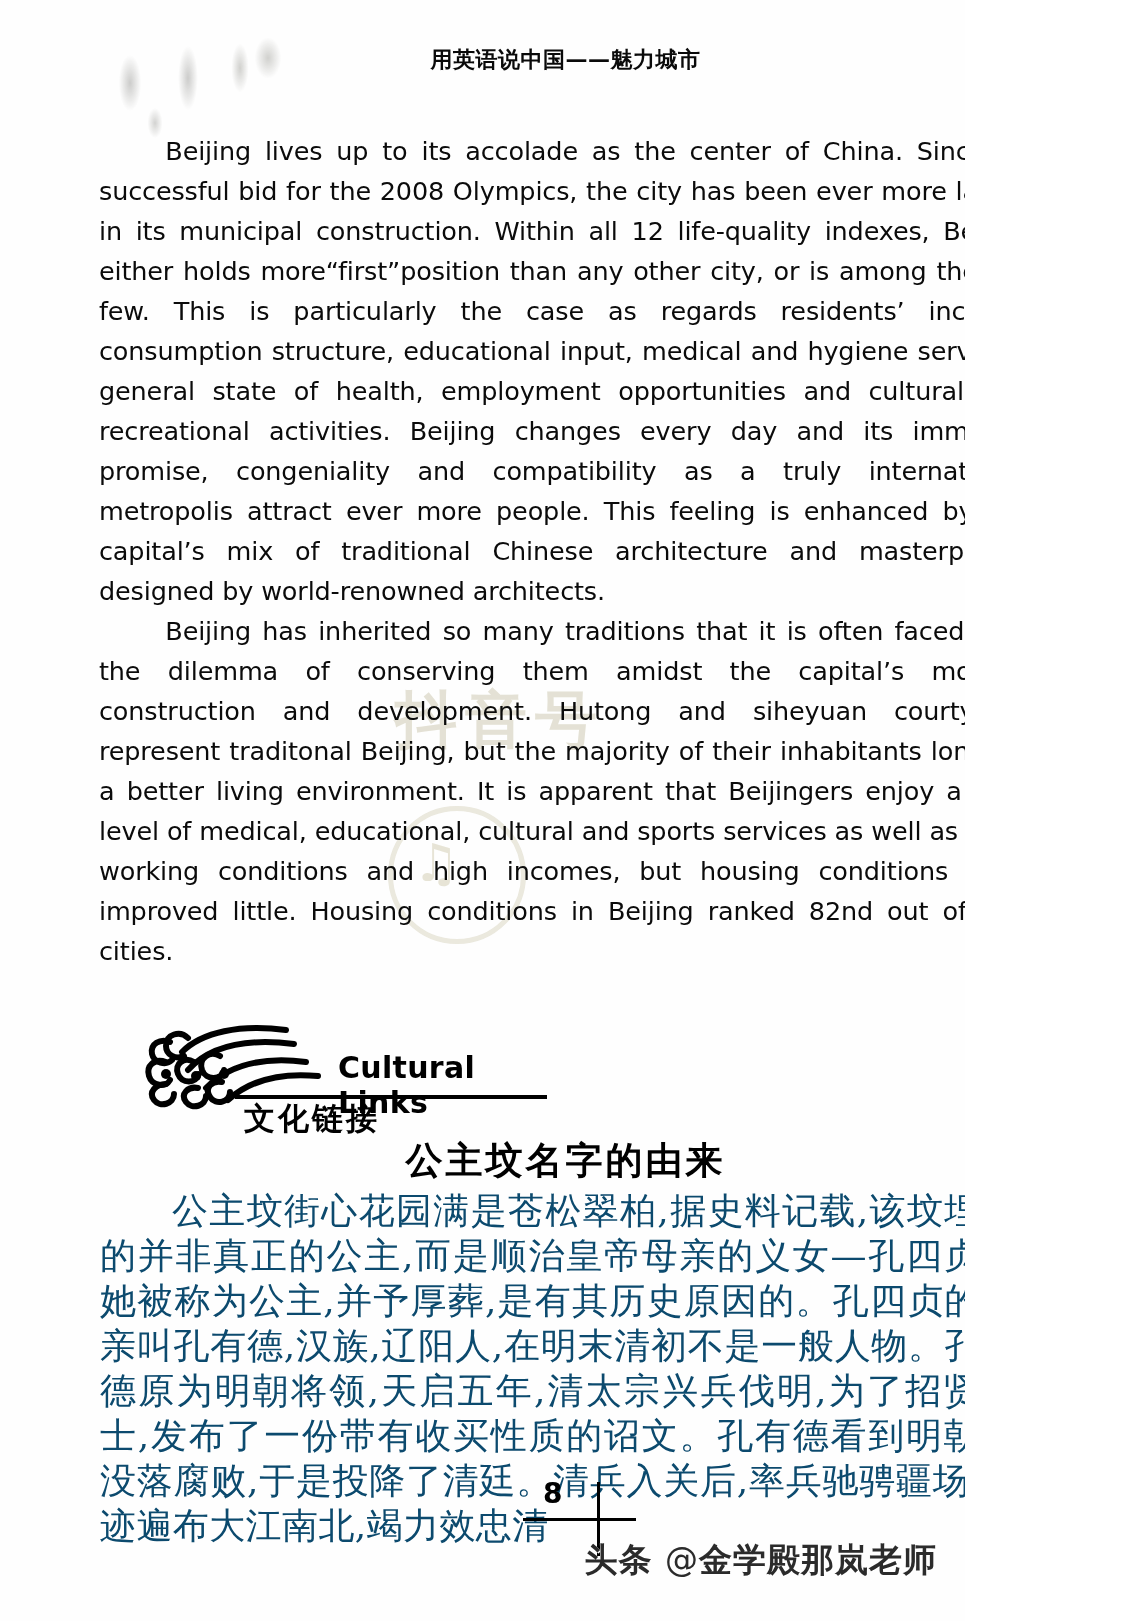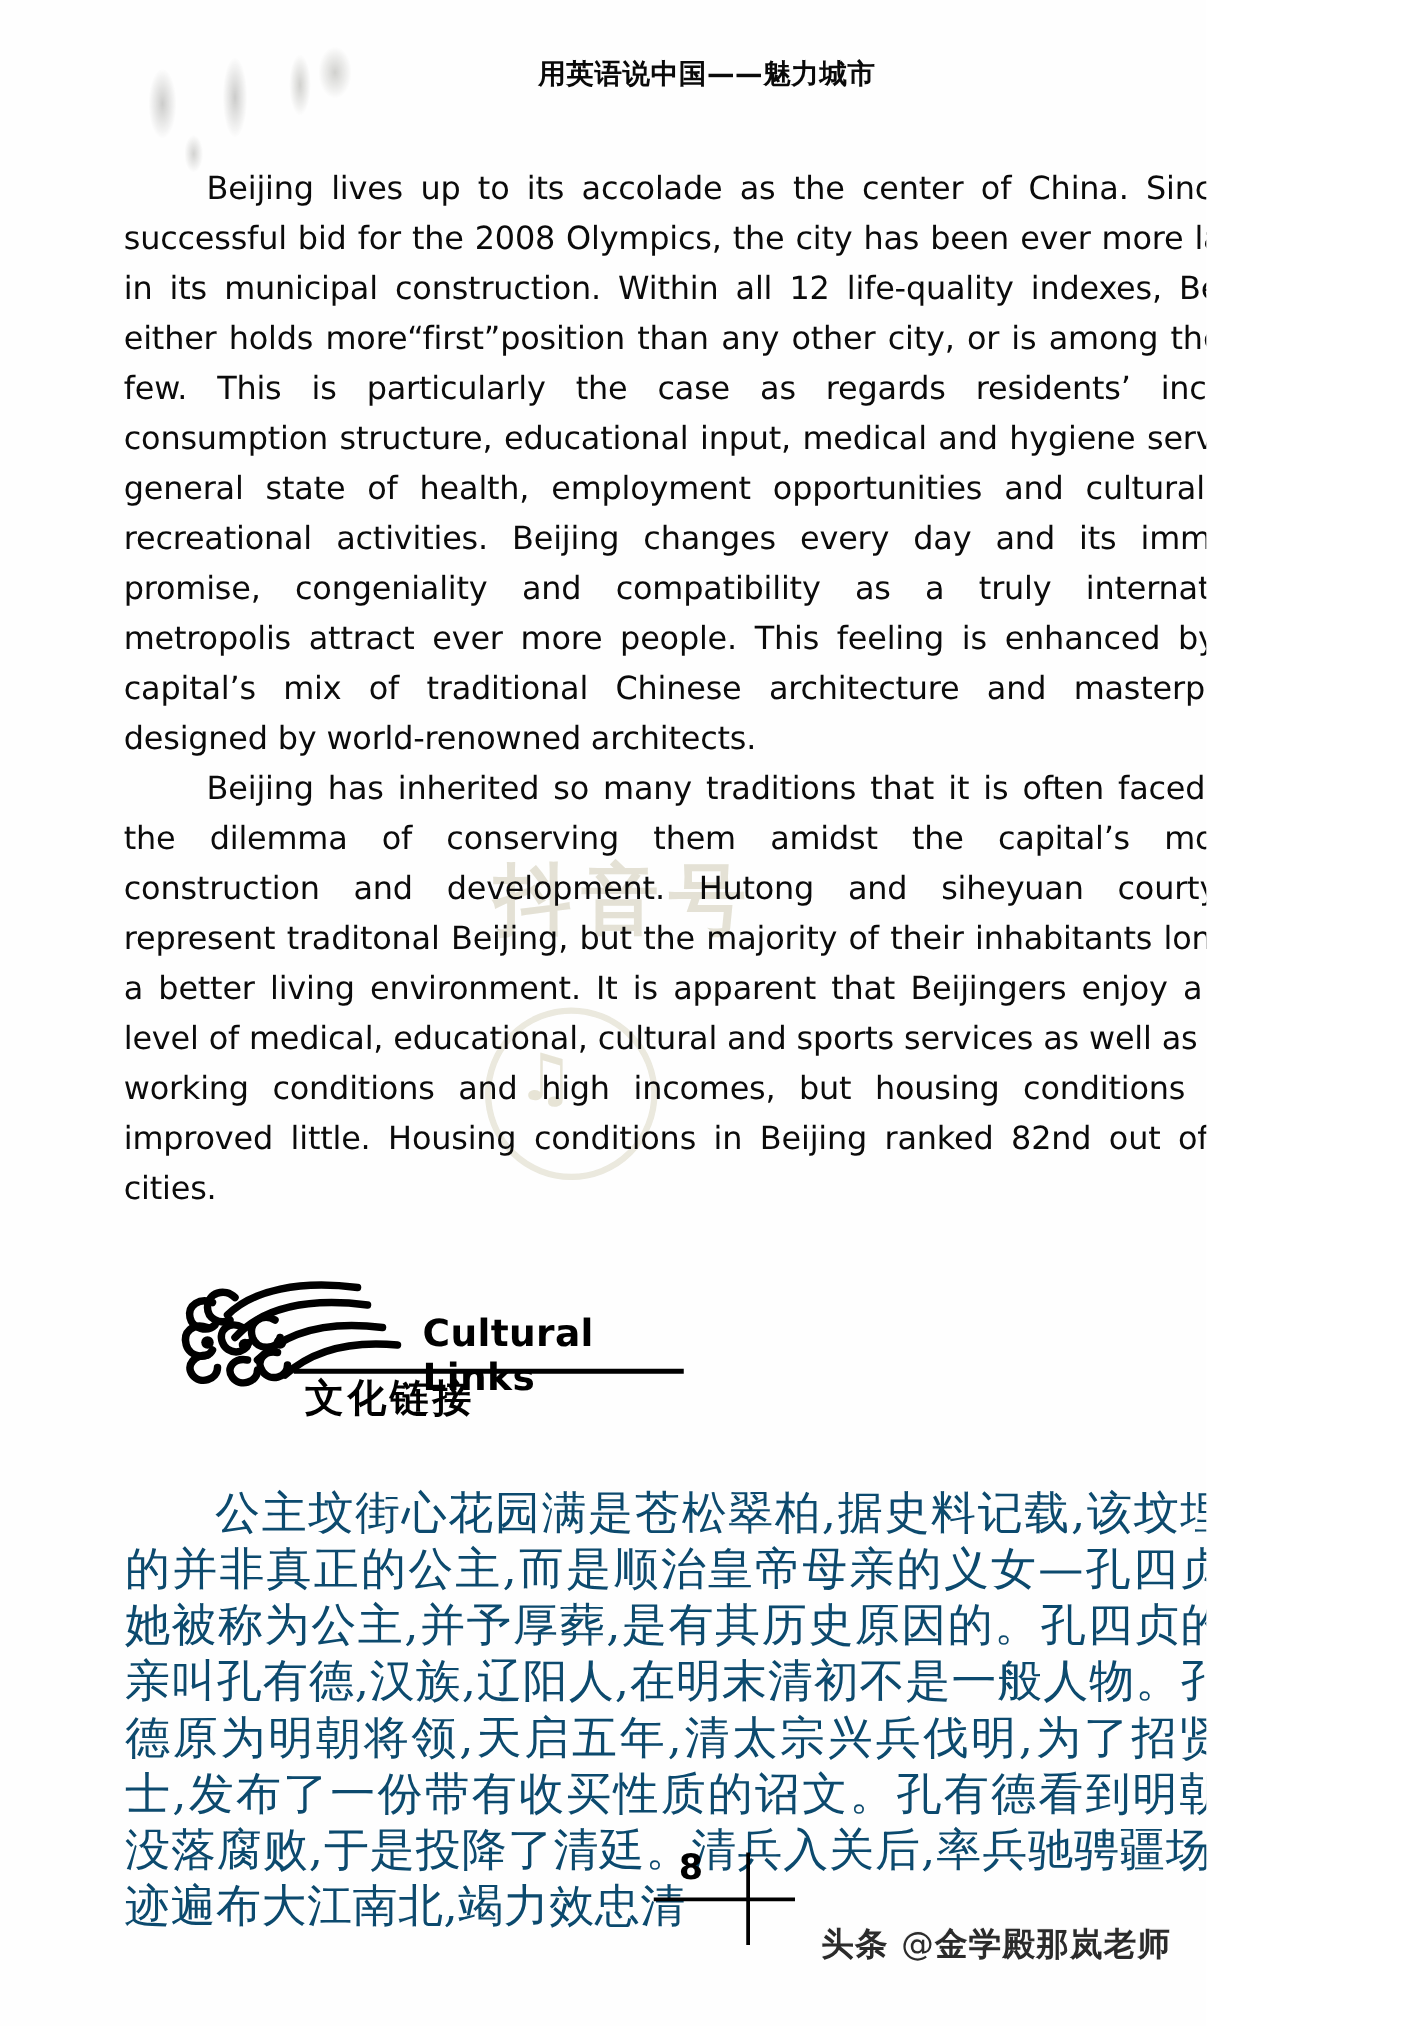--- a/index.html
+++ b/index.html
@@ -227,21 +227,21 @@
     height: 74px;
     background: #000;
   }
 
   
   .footer-wm {
     position: absolute;
     right: 28px;
     top: 1538px;
     font-family: "DejaVu Sans", sans-serif;
-    font-size: 26px;
+    font-size: 33px;
     font-weight: 700;
     color: #2b2b2b;
     letter-spacing: 1px;
     text-shadow: 1px 1px 0 #ffffff, -0.5px -0.5px 0 #f2f2f2;
   }
   .footer-wm .at { font-weight: 400; }
 </style>
 </head>
 <body>
 
@@ -284,20 +284,21 @@
           <circle cx="60" cy="54" r="5"></circle>
           <circle cx="88" cy="52" r="5"></circle>
         </g>
       </svg>
     </span>
     <div class="cl-en">Cultural Links</div>
     <div class="cl-rule"></div>
     <div class="cl-cn">文化链接</div>
   </div>
 
+  <div class="cn-title">公主坟名字的由来</div>
   <div class="cn-body">
     <p>公主坟街心花园满是苍松翠柏,据史料记载,该坟埋葬的并非真正的公主,而是顺治皇帝母亲的义女—孔四贞。她被称为公主,并予厚葬,是有其历史原因的。孔四贞的父亲叫孔有德,汉族,辽阳人,在明末清初不是一般人物。孔有德原为明朝将领,天启五年,清太宗兴兵伐明,为了招贤纳士,发布了一份带有收买性质的诏文。孔有德看到明朝的没落腐败,于是投降了清廷。清兵入关后,率兵驰骋疆场,足迹遍布大江南北,竭力效忠清</p>
   </div>
 
   <div class="folio">8</div>
   <div class="crop-h"></div>
   <div class="crop-v"></div>
 
   <div class="footer-wm">
     <span>头条</span>

